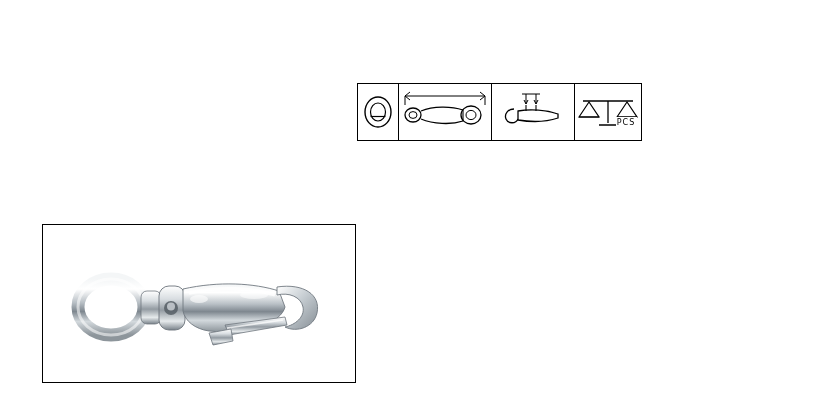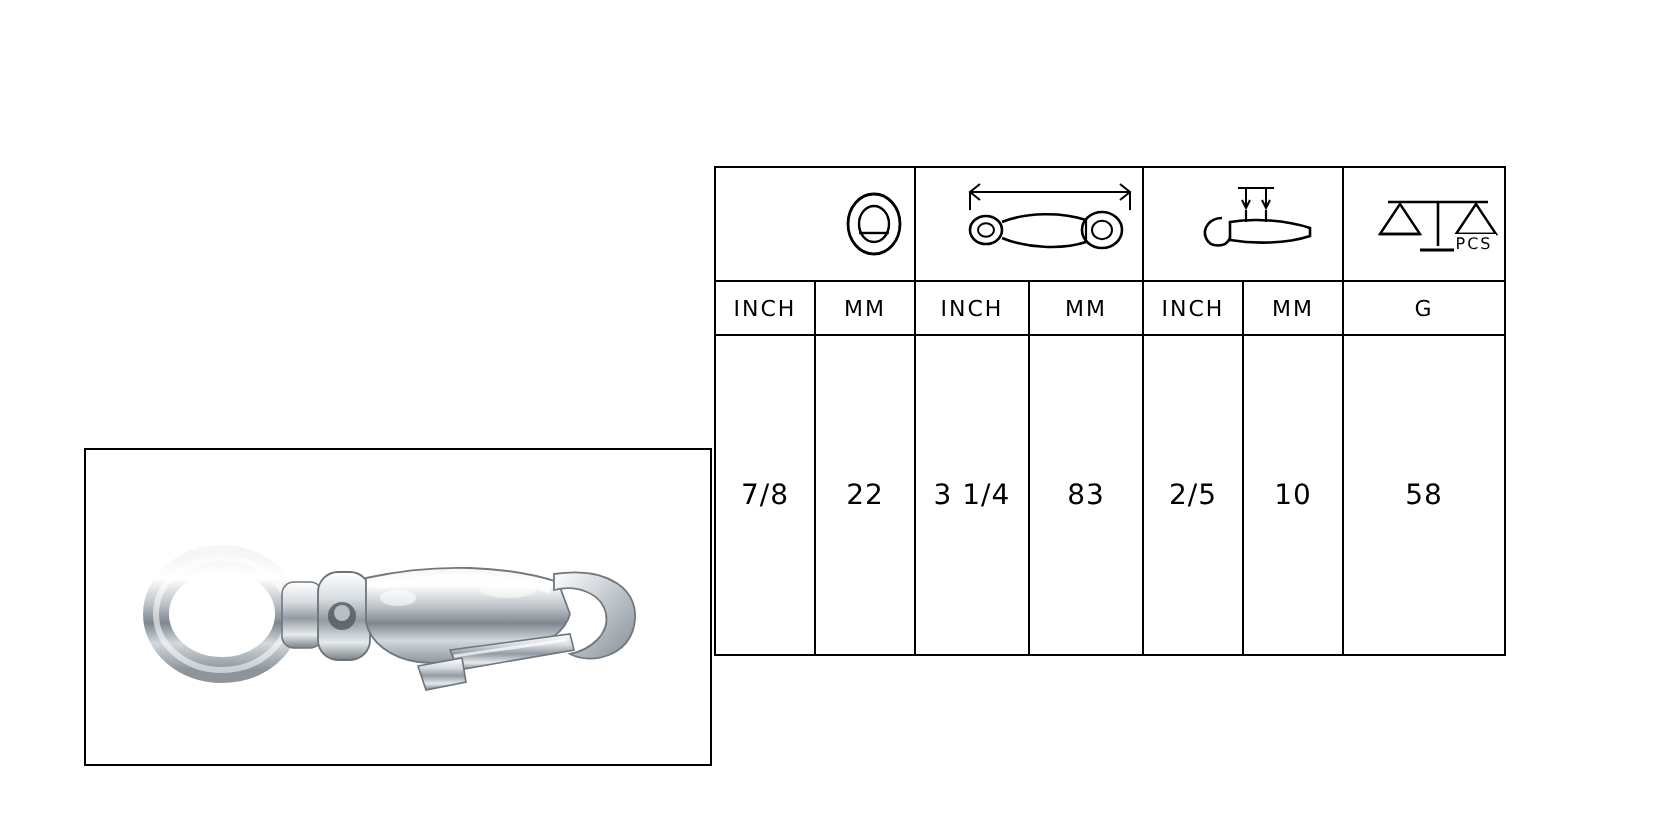--- a/index.html
+++ b/index.html
@@ -52,21 +52,21 @@
   .col-mm   { width: 49px; }
   .col-ol-inch { width: 56px; }
   .col-ol-mm   { width: 56px; }
   .col-so-inch { width: 49px; }
   .col-so-mm   { width: 49px; }
   .col-g       { width: 80px; }
 
   .icon-wrap {
     display: flex;
     align-items: center;
-    justify-content: flex-end;
+    justify-content: center;
     height: 100%;
   }
 
   
   .photo-panel {
     position: absolute;
     left: 42px;
     top: 224px;
     width: 314px;
     height: 159px;
@@ -141,39 +141,21 @@
             <line x1="4" y1="28" x2="24" y2="28" stroke="#000" stroke-width="1.2"></line>
             <line x1="42" y1="28" x2="62" y2="28" stroke="#000" stroke-width="1.2"></line>
             <rect x="41" y="28" width="21" height="9" fill="#ffffff" stroke="none"></rect>
             <text x="51" y="35.5" font-family="DejaVu Sans, sans-serif" font-size="8" text-anchor="middle" fill="#000">PCS</text>
           </svg>
         </div>
       </td>
     </tr>
 
 
-    <tr class="unit-row">
-      <td class="col-inch">INCH</td>
-      <td class="col-mm">MM</td>
-      <td class="col-ol-inch">INCH</td>
-      <td class="col-ol-mm">MM</td>
-      <td class="col-so-inch">INCH</td>
-      <td class="col-so-mm">MM</td>
-      <td class="col-g">G</td>
-    </tr>
-
-    <tr class="value-row">
-      <td>7/8</td>
-      <td>22</td>
-      <td>3 1/4</td>
-      <td>83</td>
-      <td>2/5</td>
-      <td>10</td>
-      <td>58</td>
-    </tr>
+
   </tbody>
 </table>
 
 <div class="photo-panel">
   <div class="photo-inner">
     <svg width="300" height="150" viewBox="0 0 300 150" aria-hidden="true">
       <defs>
         <linearGradient id="chrome" x1="0" y1="0" x2="0" y2="1">
           <stop offset="0%" stop-color="#f4f6f7"></stop>
           <stop offset="18%" stop-color="#ffffff"></stop>

